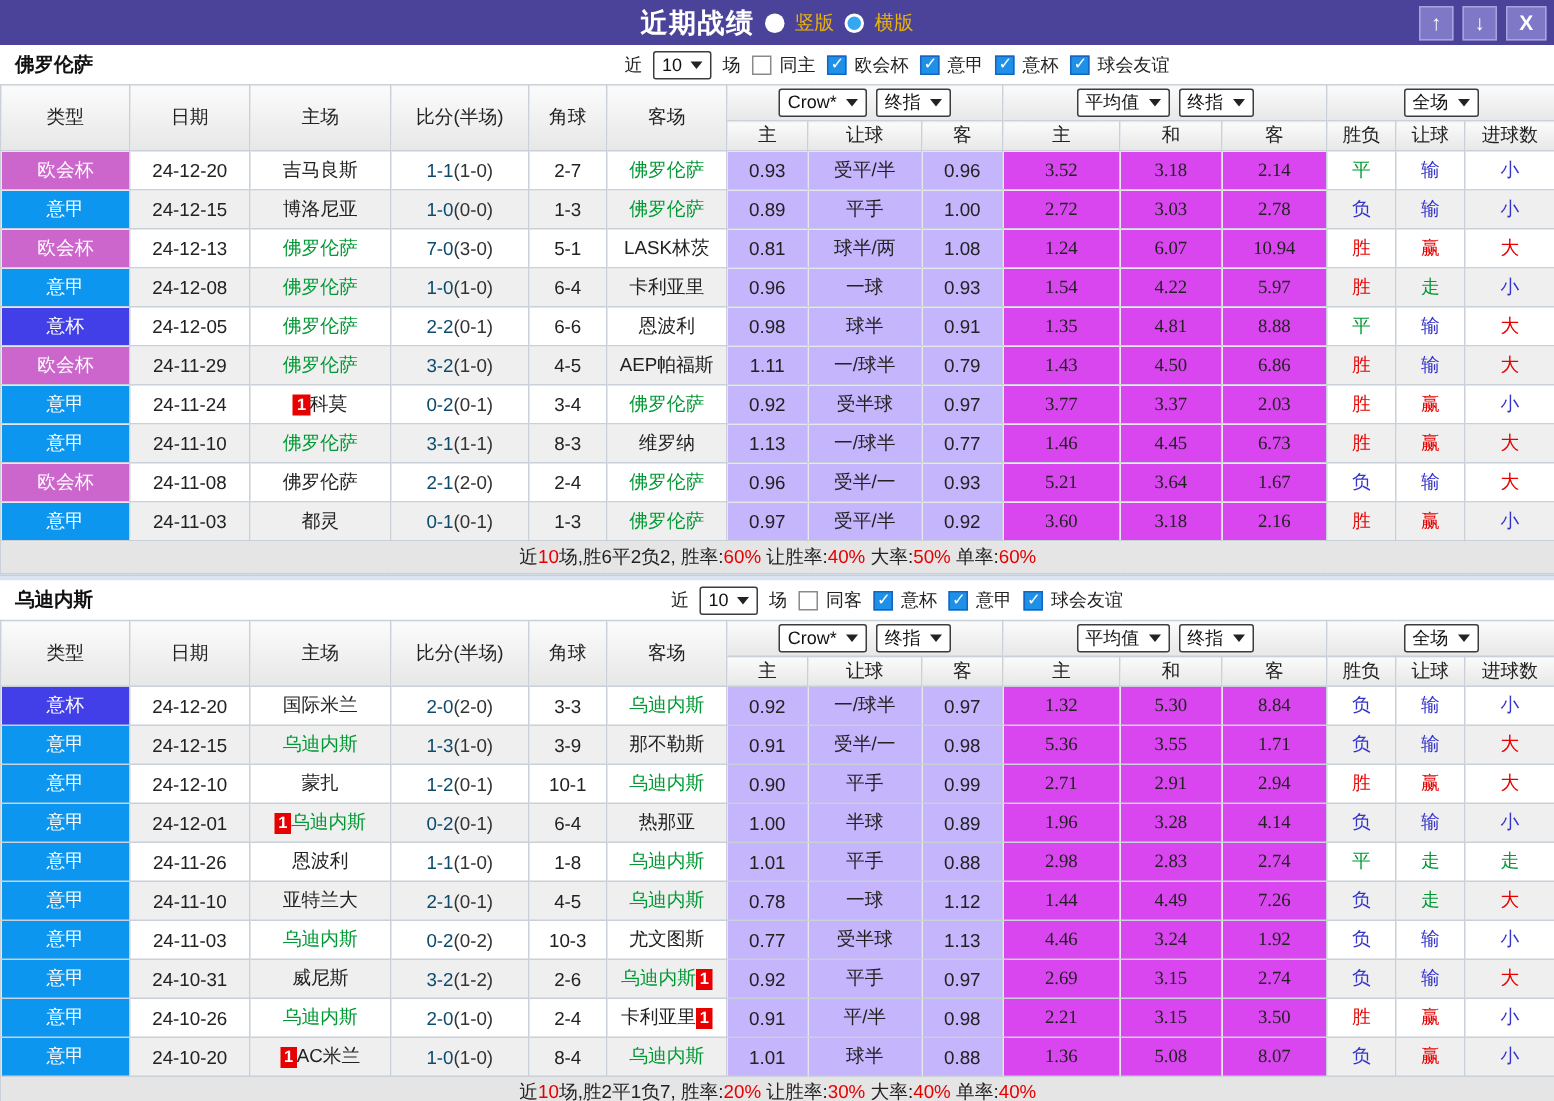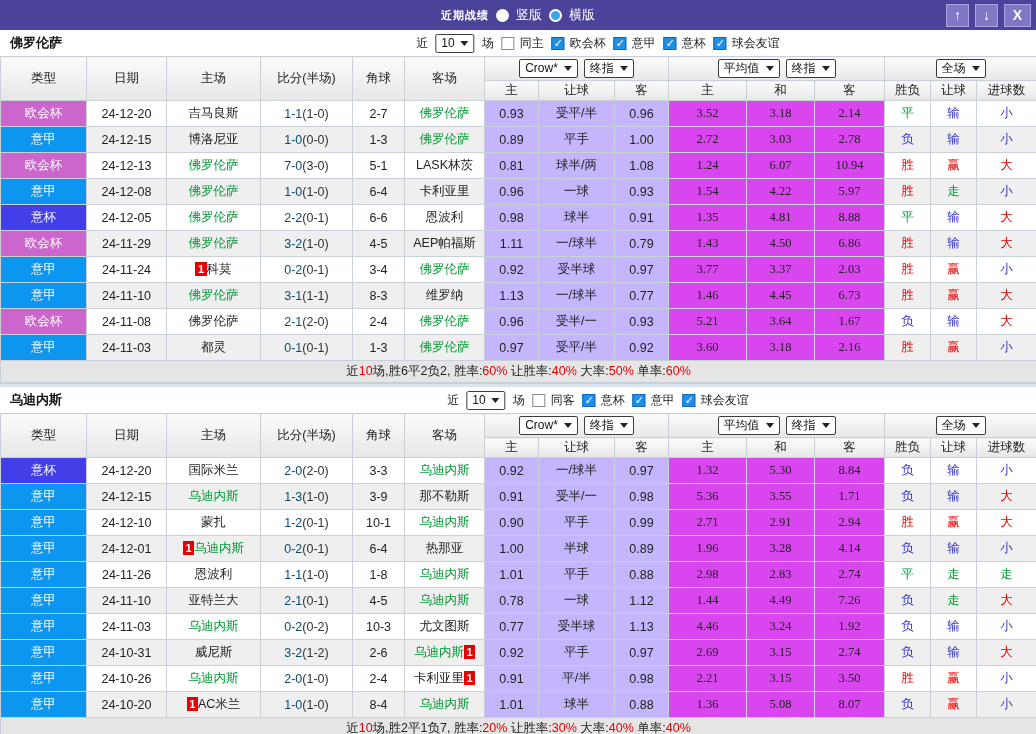--- a/index.html
+++ b/index.html
@@ -3,25 +3,25 @@
 <meta charset="utf-8">
 <style>
   * { box-sizing: border-box; margin: 0; padding: 0; }
   body {
     width: 1036px; height: 734px; overflow: hidden; background: #fff;
     font-family: "Liberation Sans", "DejaVu Sans", sans-serif;
   }
   
   .titlebar { height: 30px; background: #4B4299; position: relative; display: flex; align-items: center; }
   .title-center { position: absolute; left: 0; right: 0; display: flex; justify-content: center; align-items: center; gap: 7px; color: #fff; }
-  .title-text { font-size: 11px; font-weight: bold; letter-spacing: 1px; }
+  .title-text { font-size: 18px; font-weight: bold; letter-spacing: 1px; }
   .radio { display: inline-block; width: 13px; height: 13px; border-radius: 50%; cursor: pointer; }
   .radio.filled { background: #fff; }
   .radio.ring { background: #35A7F0; border: 2.5px solid #fff; }
-  .radio-label { font-size: 13px; color: #ffffff; }
+  .radio-label { font-size: 13px; color: #eab308; }
   .title-buttons { margin-left: auto; display: flex; gap: 6px; padding-right: 5px; position: relative; z-index: 2; }
   .tbtn { width: 23px; height: 23px; background: #7E78C6; border: 1px solid #A9A3DD; color: #fff;
           font-size: 14px; font-weight: bold; display: flex; align-items: center; justify-content: center; cursor: pointer; }
   .tbtn.wide { width: 27px; }
   
   .sec-head { height: 26px; position: relative; display: flex; align-items: center; background: #fff; }
   .team { font-size: 13px; font-weight: bold; color: #111; padding-left: 10px; }
   .filters { position: absolute; left: 50%; transform: translateX(calc(-50% + 80px));
              display: flex; align-items: center; font-size: 12px; color: #222; gap: 3px; white-space: nowrap; }
   .flabel { padding: 0 1px; }

